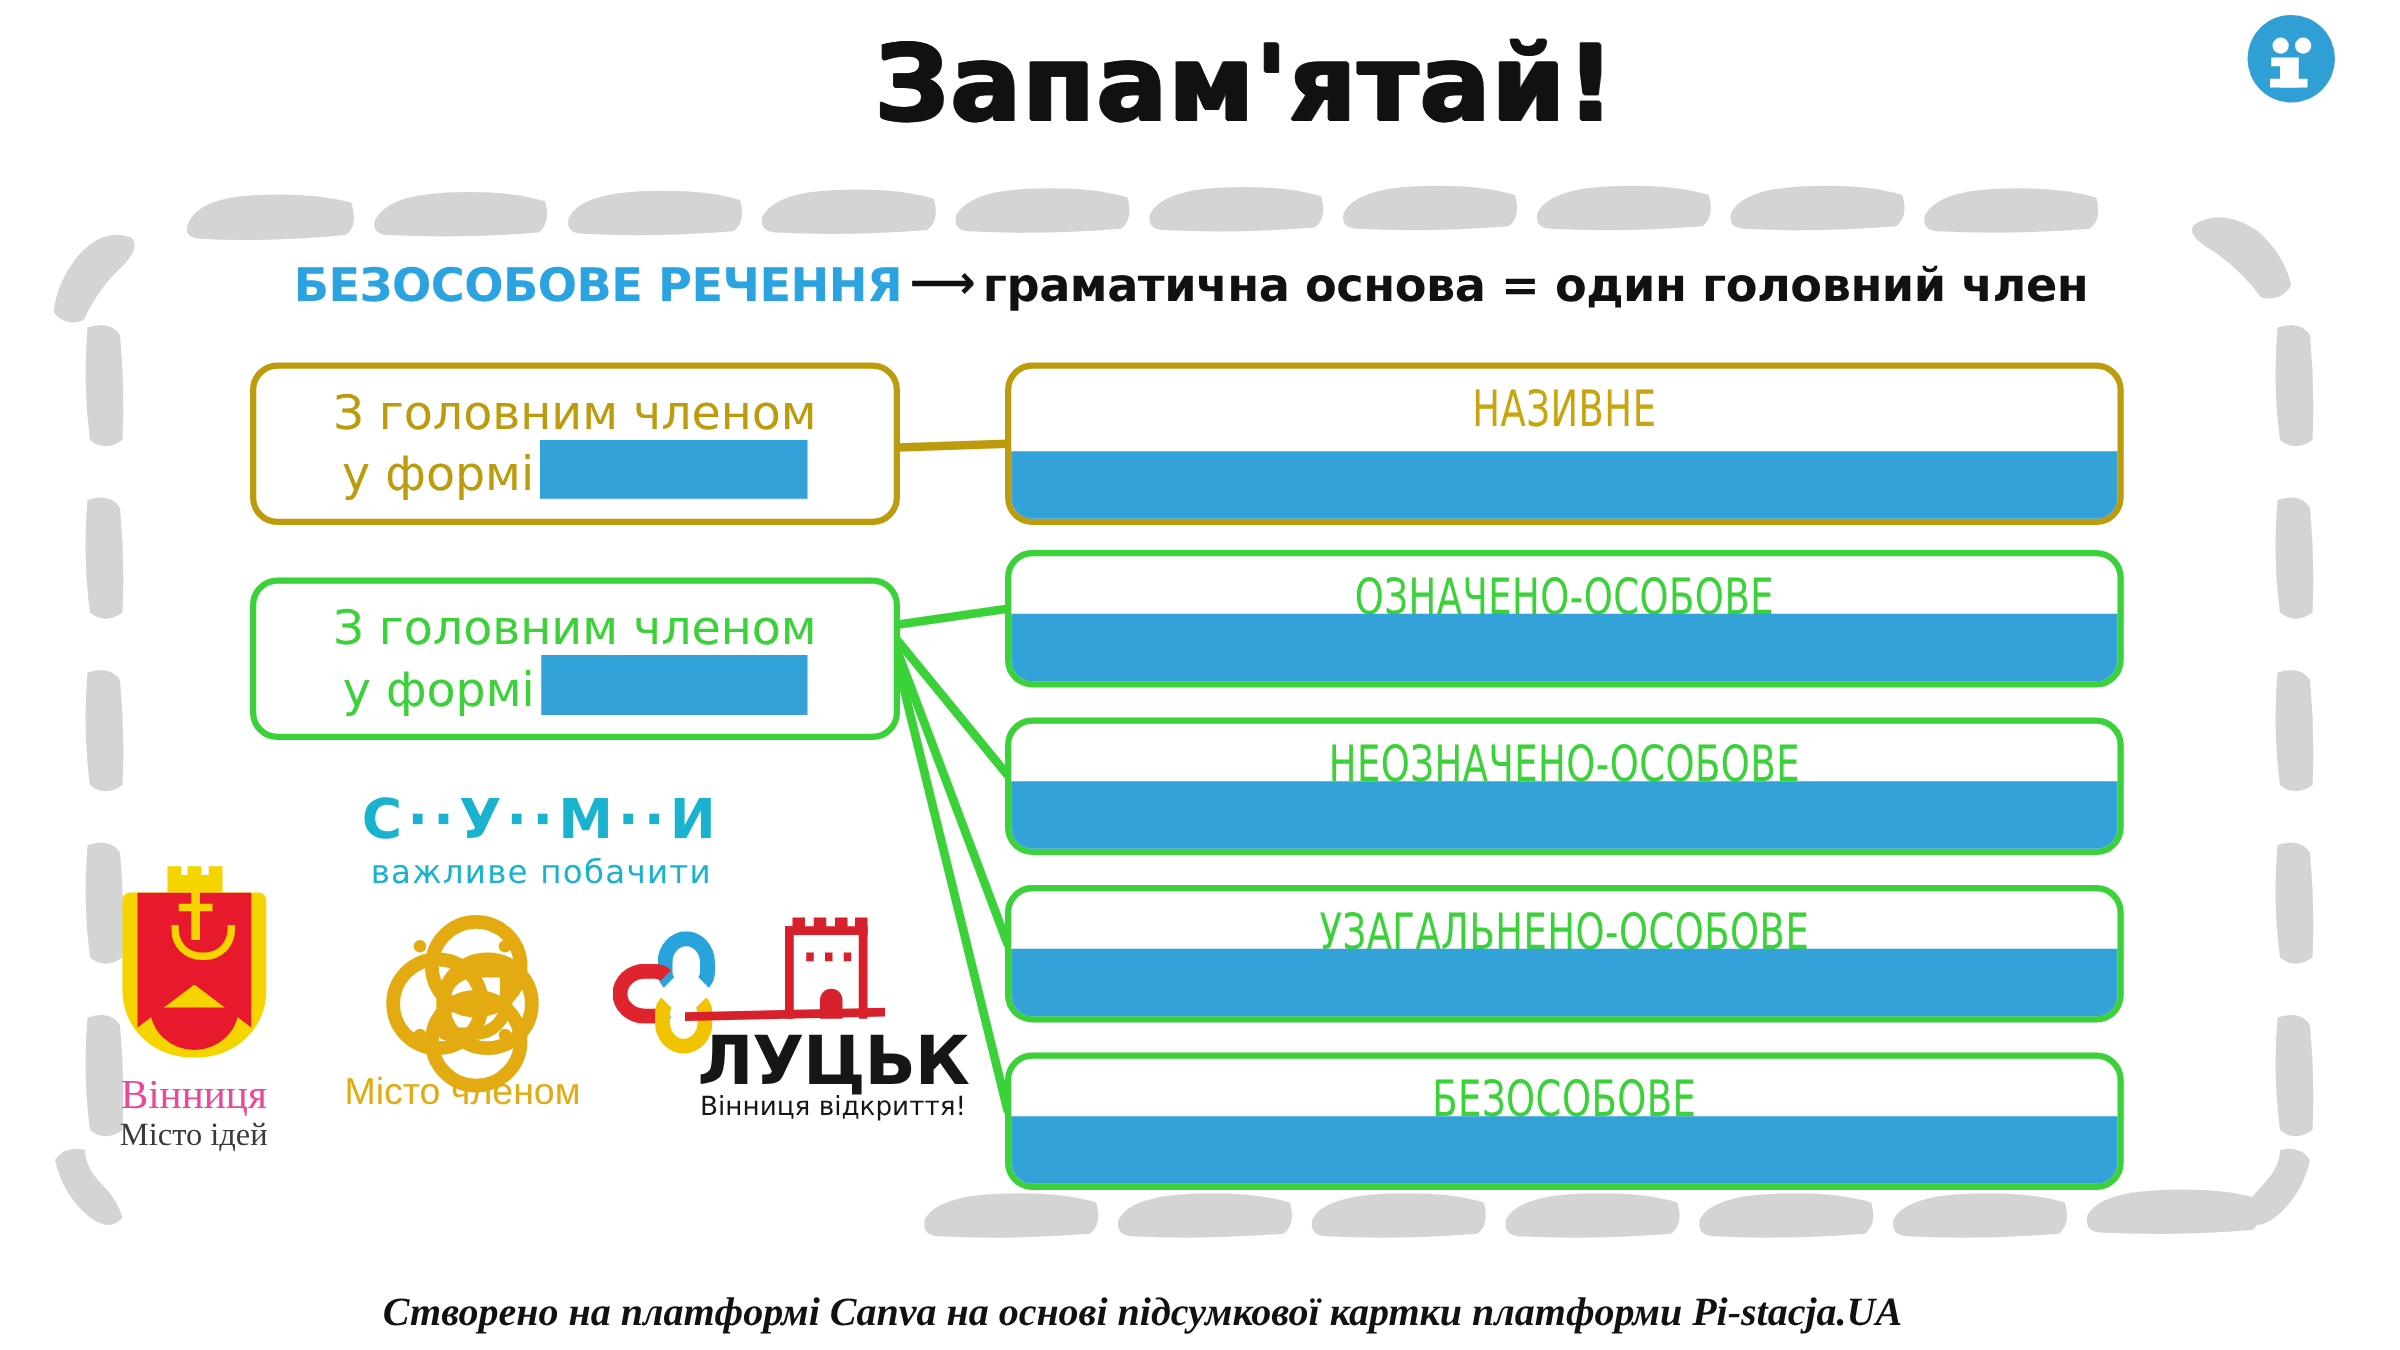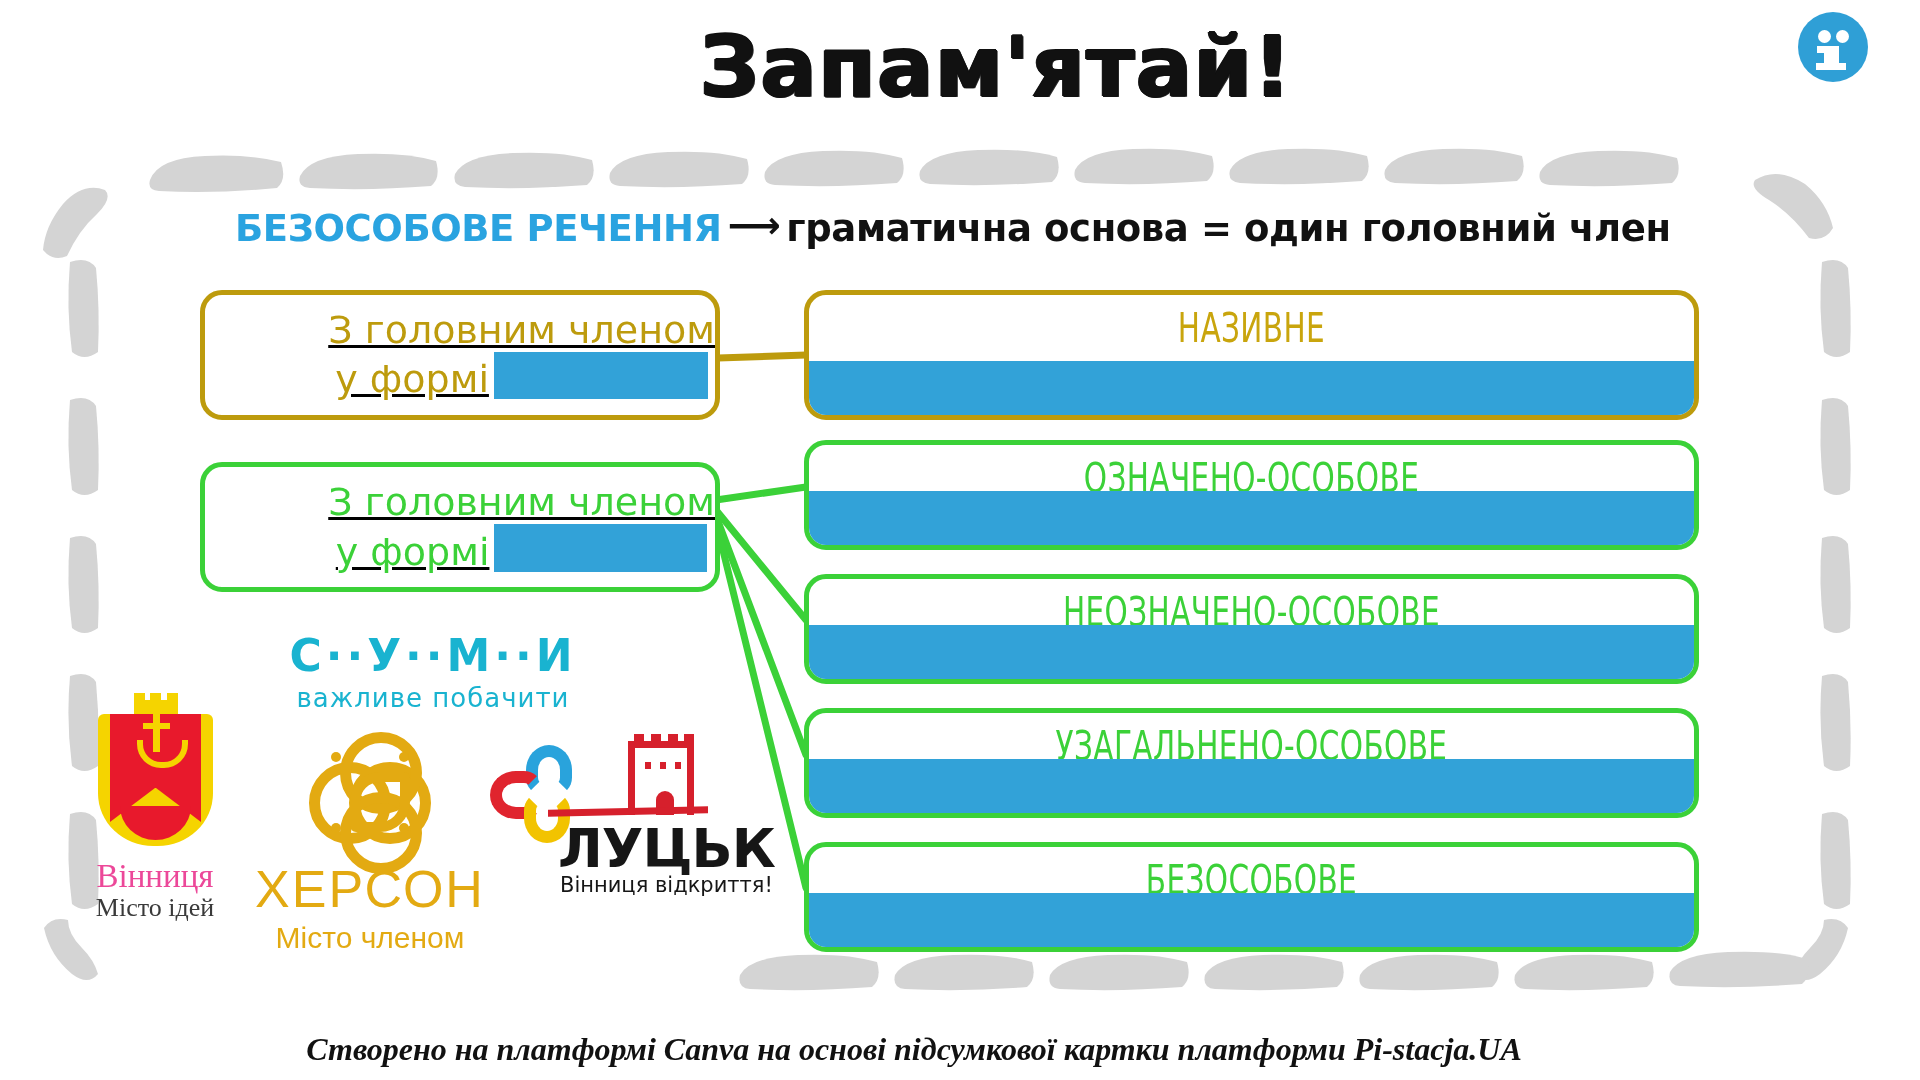--- a/index.html
+++ b/index.html
@@ -69,23 +69,22 @@
     position:absolute;
     box-sizing:border-box;
     background:#ffffff;
     border-radius:22px;
     border-width:5px;border-style:solid;
   }
   .box.gold{border-color:#bd9b0d;}
   .box.green{border-color:#3bd138;}
 
   .left-box{
-    display:flex;align-items:center;justify-content:flex-end;
+    display:flex;align-items:center;justify-content:center;
     text-align:center;
-    text-decoration:underline;
   }
   .left-box .ltext{
     font-family:"DejaVu Sans", sans-serif;
     font-weight:400;
     font-size:38px;
     line-height:1.13;
     white-space:nowrap;
   }
   .left-box.gold .ltext{color:#bd9b0d;}
   .left-box.green .ltext{color:#3bd138;}
@@ -392,21 +391,20 @@
       <span class="ring a"></span>
         <span class="ring b"></span>
       <span class="ring c"></span>
         <span class="ring d"></span>
       <span class="pip p1"></span>
         <span class="pip p2"></span>
       <span class="pip p3"></span>
         <span class="pip p4"></span>
       <span class="core"></span>
     </div>
-    <div class="ktitle">ХЕРСОН</div>
     <div class="ksub">Місто членом</div>
   </div>
 
   <div class="logo logo-lutsk" style="left:490px;top:745px;width:260px;height:165px;">
     <div class="knot">
       <span class="lobe lb-blue"></span>
       <span class="lobe lb-red"></span>
       <span class="lobe lb-yel"></span>
     </div>
     <div class="tower">

